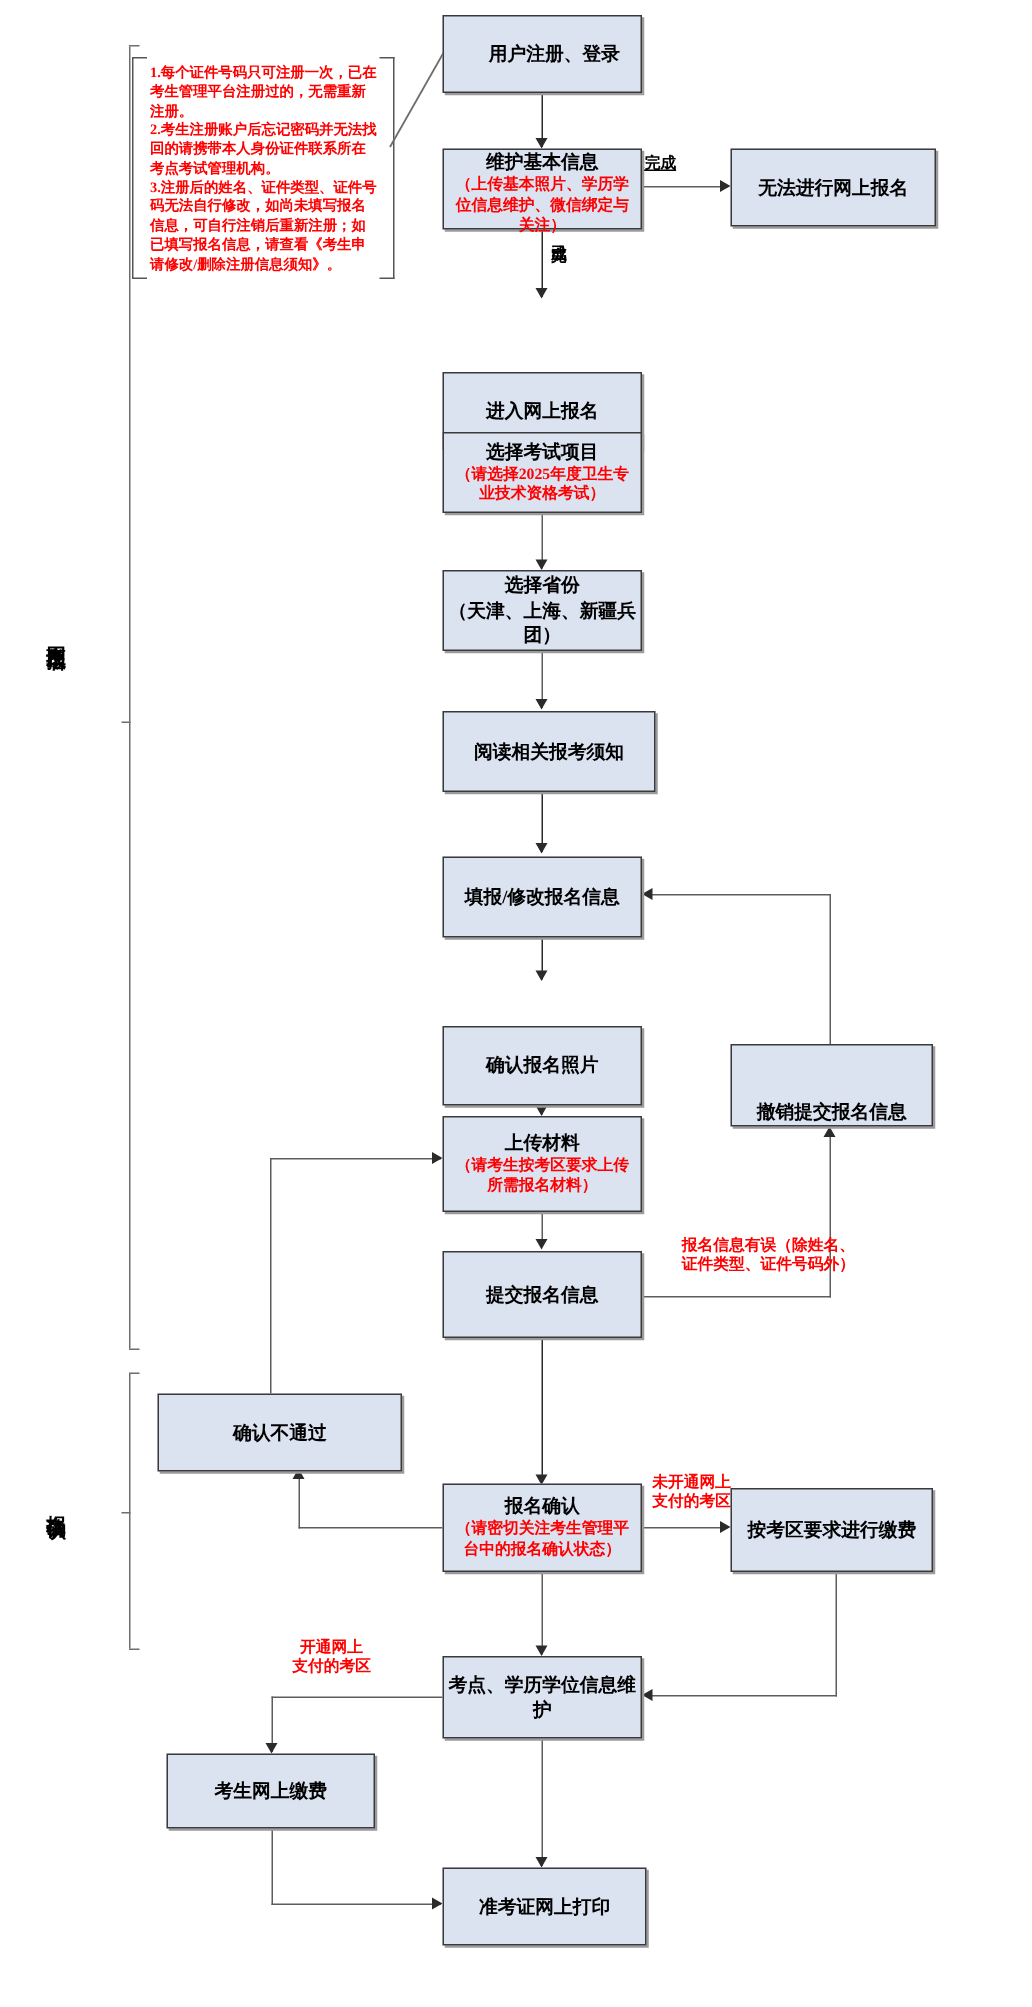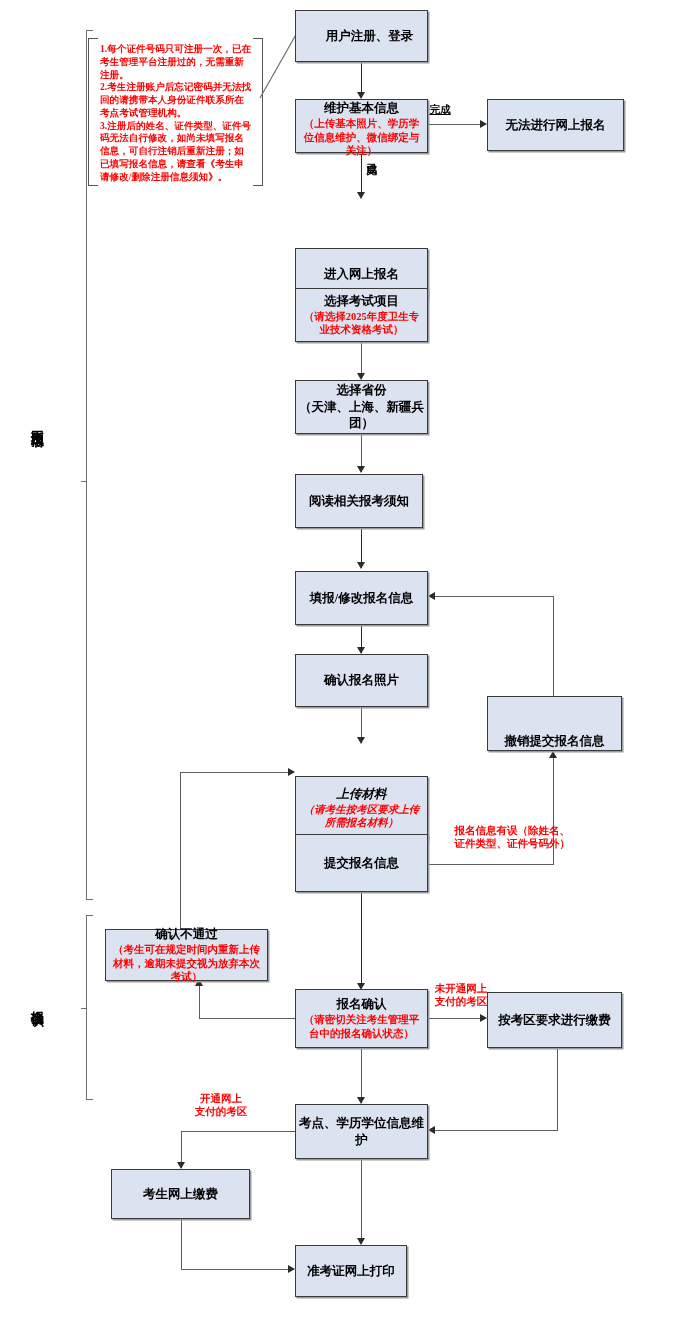--- a/index.html
+++ b/index.html
@@ -187,64 +187,63 @@
   <div class="node" style="left:295px;top:288px;width:133px;height:54px;">
     <span class="ttl">选择考试项目</span>
     <span class="sub">（请选择2025年度卫生专业技术资格考试）</span>
   </div>
 
   <div class="node" style="left:295px;top:380px;width:133px;height:54px;">
     <span class="ttl">选择省份</span>
     <span class="sub" style="color:#000;font-size:12.5px;">（天津、上海、新疆兵团）</span>
   </div>
 
-  <div class="node" style="left:295px;top:474px;width:128px;height:54px;">
+  <div class="node" style="left:295px;top:474px;width:142px;height:54px;">
     <span class="ttl">阅读相关报考须知</span>
   </div>
 
   <div class="node" style="left:295px;top:571px;width:133px;height:54px;">
     <span class="ttl">填报/修改报名信息</span>
   </div>
 
-  <div class="node" style="left:295px;top:654px;width:133px;height:53px;">
+  <div class="node" style="left:295px;top:684px;width:133px;height:53px;">
     <span class="ttl">确认报名照片</span>
   </div>
 
-  <div class="node" style="left:295px;top:776px;width:133px;height:64px;font-style:italic;">
+  <div class="node" style="left:295px;top:744px;width:133px;height:64px;">
     <span class="ttl">上传材料</span>
     <span class="sub">（请考生按考区要求上传所需报名材料）</span>
   </div>
 
   <div class="node" style="left:295px;top:834px;width:133px;height:58px;">
     <span class="ttl">提交报名信息</span>
   </div>
 
   <div class="node" style="left:487px;top:696px;width:135px;height:55px;justify-content:flex-end;">
     <span class="ttl">撤销提交报名信息</span>
   </div>
 
   <div class="node" style="left:105px;top:929px;width:163px;height:52px;">
     <span class="ttl">确认不通过</span>
-    <span class="sub">（考生可在规定时间内重新上传材料，逾期未提交视为放弃本次考试）</span>
   </div>
 
   <div class="node" style="left:295px;top:989px;width:133px;height:59px;">
     <span class="ttl">报名确认</span>
     <span class="sub">（请密切关注考生管理平台中的报名确认状态）</span>
   </div>
 
   <div class="node" style="left:487px;top:992px;width:135px;height:56px;">
     <span class="ttl">按考区要求进行缴费</span>
   </div>
 
   <div class="node" style="left:295px;top:1104px;width:133px;height:55px;">
     <span class="ttl">考点、学历学位信息维护</span>
   </div>
 
   <div class="node" style="left:111px;top:1169px;width:139px;height:50px;justify-content:center;">
     <span class="ttl">考生网上缴费</span>
   </div>
 
-  <div class="node" style="left:295px;top:1245px;width:112px;height:52px;">
+  <div class="node" style="left:295px;top:1245px;width:136px;height:52px;">
     <span class="ttl">准考证网上打印</span>
   </div>
 
 </div>
 
 </body></html>

